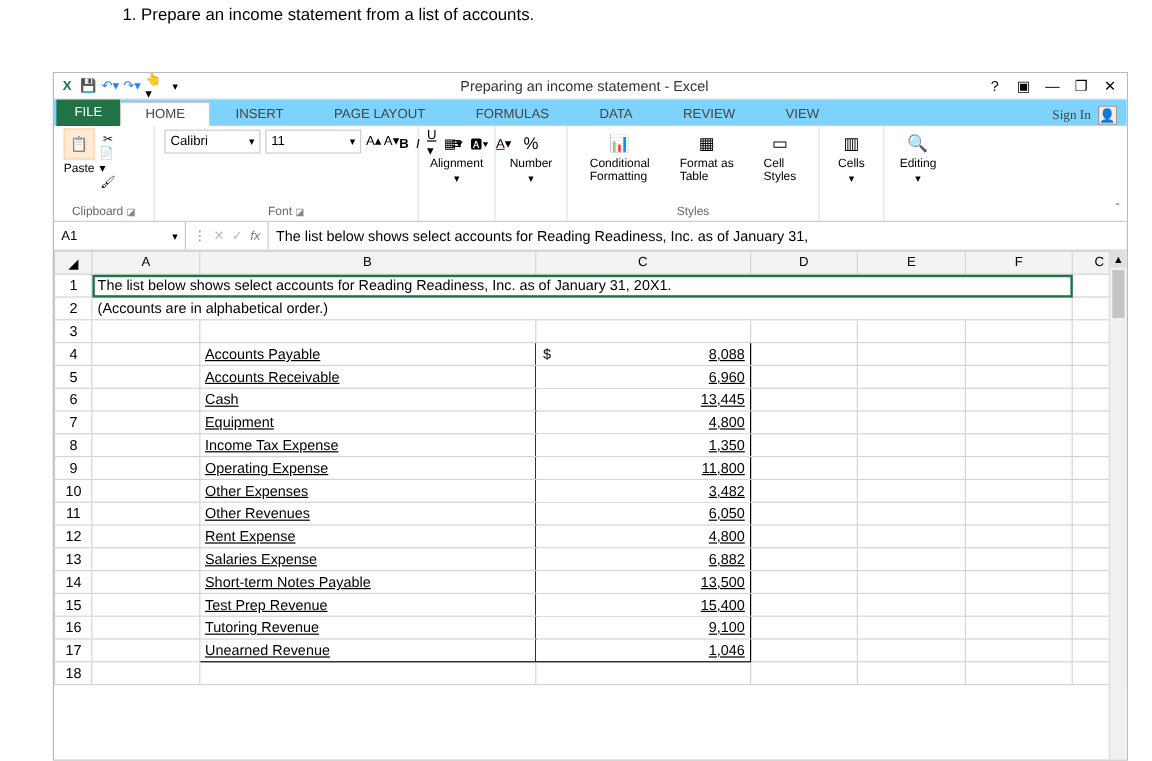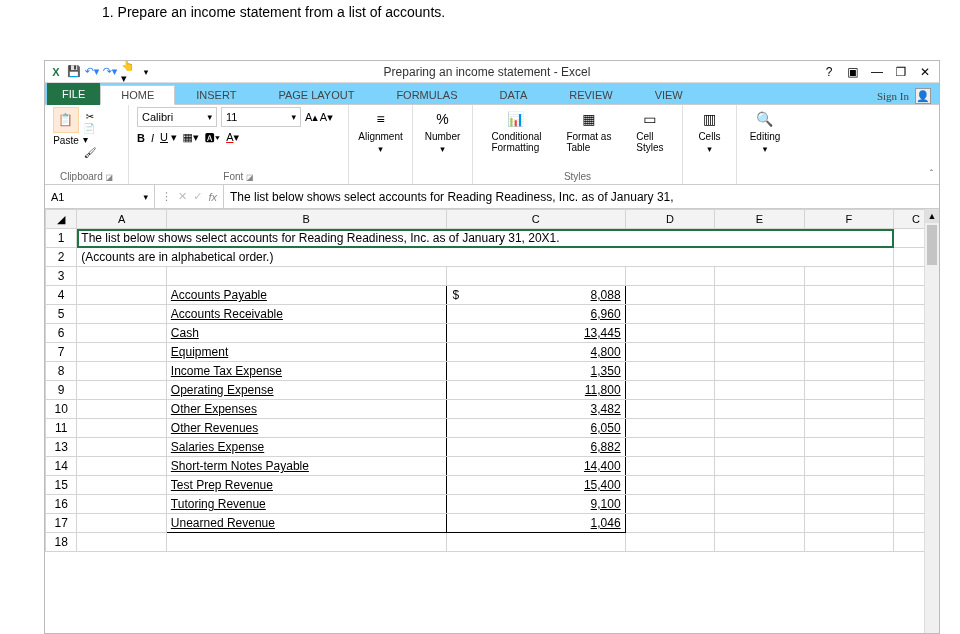--- a/index.html
+++ b/index.html
@@ -120,21 +120,21 @@
         <div style="display:flex; flex-direction:column; gap:4px; padding-top:2px;">
           <span class="small-ic">✂</span>
           <span class="small-ic">📄▾</span>
           <span class="small-ic">🖌</span>
         </div>
       </div>
       <div class="group-label"><span>Clipboard</span> <span class="dlg-launch">◪</span></div>
     </div>
 
     <div class="group" style="width:220px;">
-      <div style="display:flex; flex-direction:column;">
+      <div style="display:flex; flex-direction:row;">
         <div class="font-row1">
           <div class="font-select">
                 <span>Calibri</span>
                 <span style="font-size:9px;">▾</span>
               </div>
           <div class="font-select size-select">
                 <span>11</span>
                 <span style="font-size:9px;">▾</span>
               </div>
           <div class="aa">
@@ -346,34 +346,44 @@
               <td class="rowhead">11</td>
               <td></td>
               <td class="bordered-cell-left bordered-cell-right">Other Revenues</td>
               <td class="num dollar-col bordered-cell-right">6,050</td>
               <td></td>
               <td></td>
               <td></td>
               <td></td>
             </tr>
             <tr>
+              <td class="rowhead">12</td>
+              <td></td>
+              <td class="bordered-cell-left bordered-cell-right">Rent Expense</td>
+              <td class="num dollar-col bordered-cell-right">4,800</td>
+              <td></td>
+              <td></td>
+              <td></td>
+              <td></td>
+            </tr>
+            <tr>
               <td class="rowhead">13</td>
               <td></td>
               <td class="bordered-cell-left bordered-cell-right">Salaries Expense</td>
               <td class="num dollar-col bordered-cell-right">6,882</td>
               <td></td>
               <td></td>
               <td></td>
               <td></td>
             </tr>
             <tr>
               <td class="rowhead">14</td>
               <td></td>
               <td class="bordered-cell-left bordered-cell-right">Short-term Notes Payable</td>
-              <td class="num dollar-col bordered-cell-right">14,400</td>
+              <td class="num dollar-col bordered-cell-right">13,500</td>
               <td></td>
               <td></td>
               <td></td>
               <td></td>
             </tr>
             <tr>
               <td class="rowhead">15</td>
               <td></td>
               <td class="bordered-cell-left bordered-cell-right">Test Prep Revenue</td>
               <td class="num dollar-col bordered-cell-right">15,400</td>

